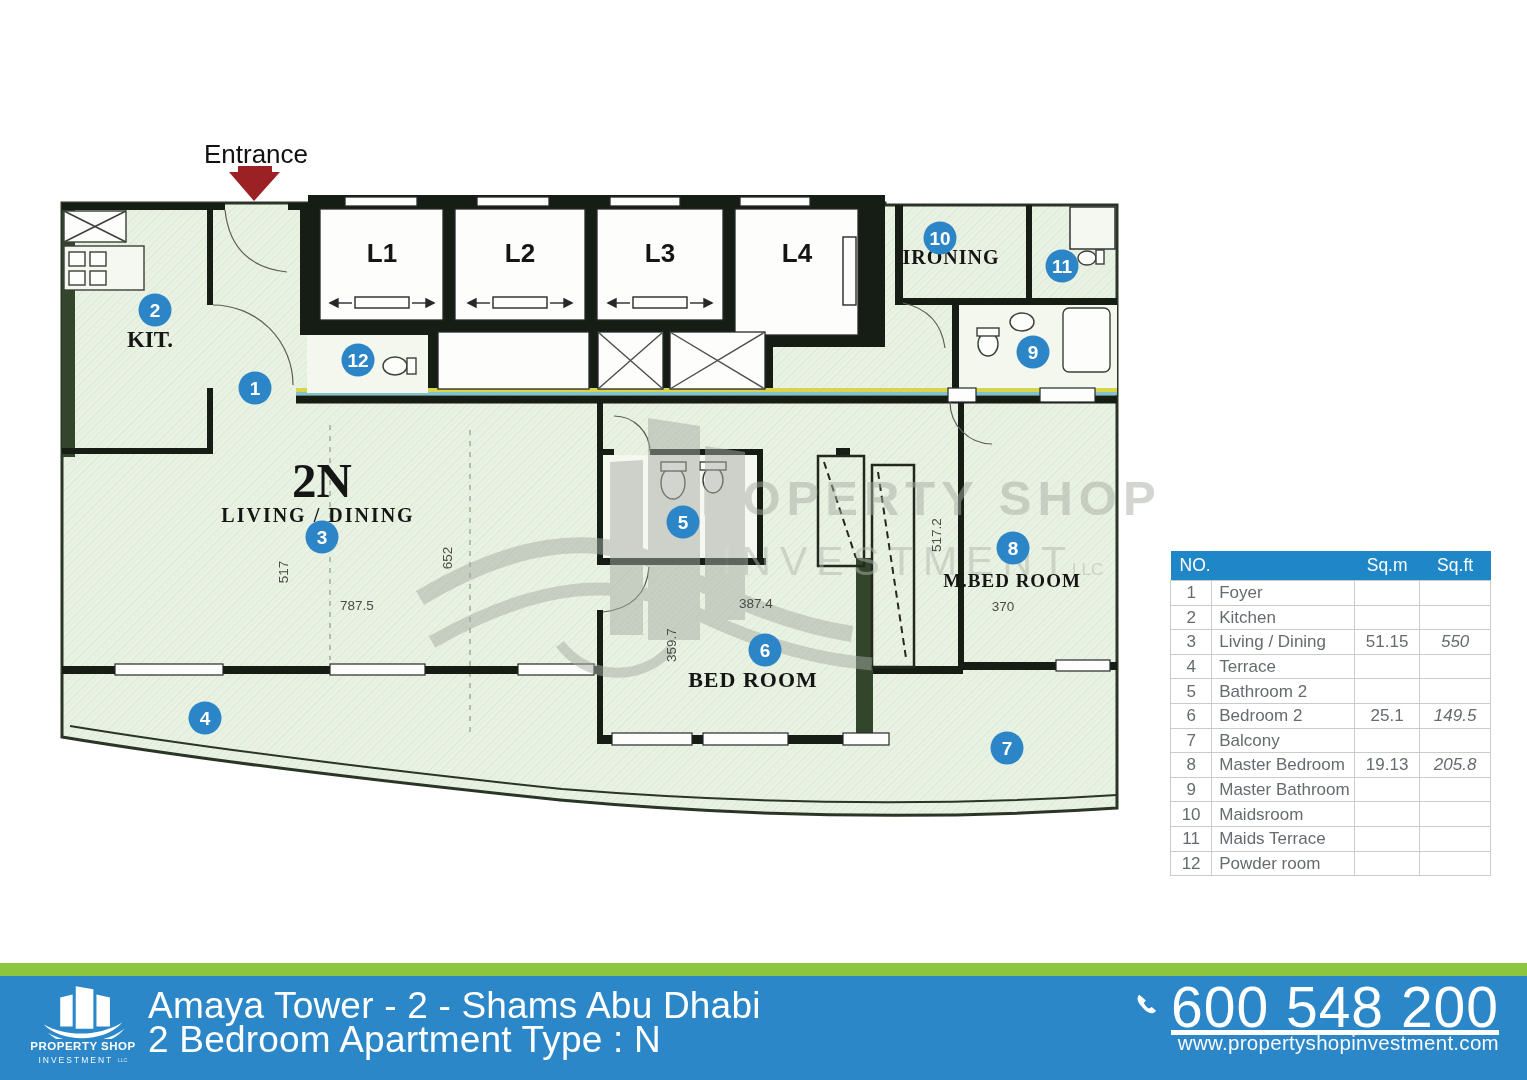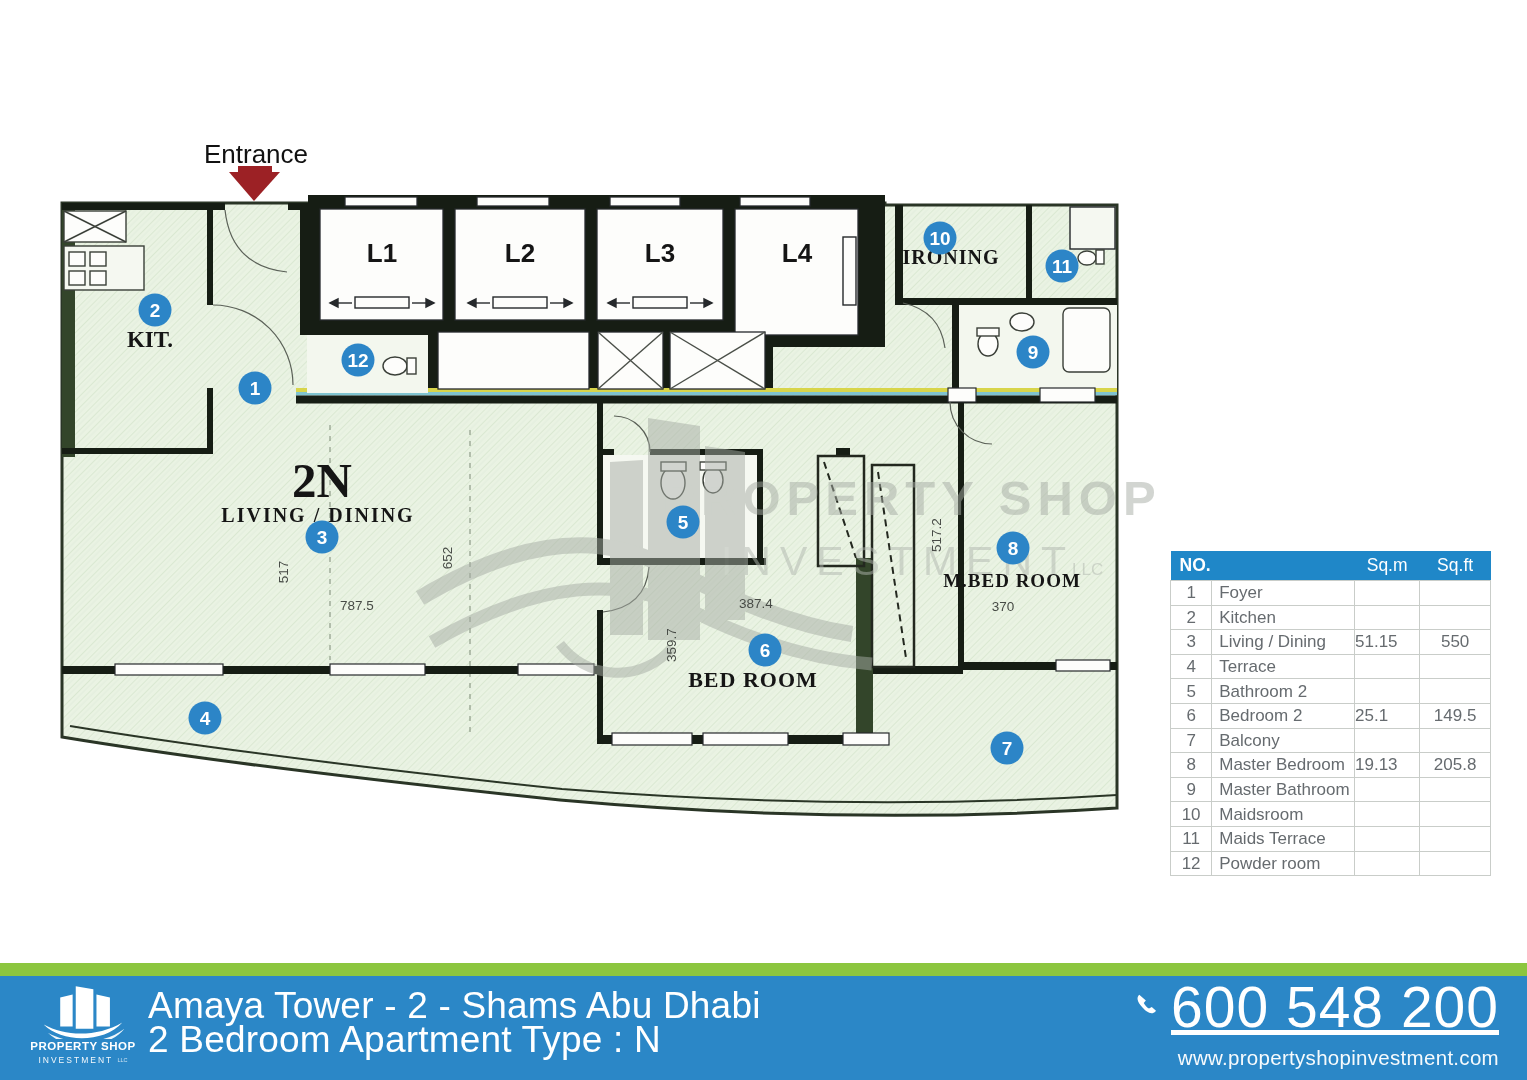--- a/index.html
+++ b/index.html
@@ -3,46 +3,46 @@
 <meta charset="utf-8">
 <style>
   html,body{margin:0;padding:0;background:#fff;}
   body{width:1527px;height:1080px;position:relative;overflow:hidden;
        font-family:"Liberation Sans",sans-serif;}
   #plan-layer{position:absolute;left:0;top:0;width:1527px;height:1080px;}
 
   
   .area-table{position:absolute;left:1170px;top:551px;width:321px;
     border-collapse:collapse;font-size:17px;color:#666b6f;background:#fff;}
-  .area-table th{background:#1f87c8;color:#fff;font-weight:bold;
+  .area-table th{background:#1f87c8;color:#fff;font-weight:normal;
     height:27px;font-size:17.5px;border:none;}
   .area-table th.h-no{text-align:left;padding-left:9px;}
   .area-table th.h-num{text-align:center;font-weight:normal;}
   .area-table td{border:1px solid #c9cdc9;height:23.6px;padding:0;
     background:#fff;line-height:1;}
   .area-table td.c-no{width:42px;text-align:center;}
   .area-table td.c-name{width:139px;text-align:left;padding-left:7px;}
-  .area-table td.c-sqm{width:66px;text-align:left;}
-  .area-table td.c-sqft{width:72px;text-align:center;}
+  .area-table td.c-sqm{width:66px;text-align:center;}
+  .area-table td.c-sqft{width:72px;text-align:center;font-style:italic;}
 
   
   .footer{position:absolute;left:0;top:963px;width:1527px;height:117px;}
   .footer-green{height:13px;background:#8cc63f;}
   .footer-blue{height:104px;background:#2b87c7;position:relative;color:#fff;}
   .psi-logo{position:absolute;left:20px;top:5px;width:126px;text-align:center;}
   .psi-logo svg{display:block;margin:0 auto;}
   .psi-line1{font-size:11.5px;font-weight:bold;letter-spacing:.5px;margin-top:1px;}
   .psi-line2{font-size:8.5px;letter-spacing:2px;margin-top:3px;opacity:.95;}
   .psi-llc{font-size:5.5px;letter-spacing:0;vertical-align:1px;opacity:.8;}
   .footer-title{position:absolute;left:148px;top:13px;line-height:34px;
     font-size:37px;letter-spacing:.2px;}
   .footer-contact{position:absolute;right:28px;top:8px;text-align:right;}
   .phone-row{display:flex;align-items:center;justify-content:flex-end;gap:10px;}
   .phone-number{font-size:57px;letter-spacing:1px;line-height:46px;text-decoration:underline;}
-  .website{font-size:20.5px;margin-top:16px;opacity:.96;letter-spacing:.3px;}
+  .website{font-size:20.5px;margin-top:1px;opacity:.96;letter-spacing:.3px;}
 </style>
 </head>
 <body>
 
 <svg id="plan-layer" viewBox="0 0 1527 1080">
   <defs>
     <pattern id="hatch" width="8" height="8" patternUnits="userSpaceOnUse" patternTransform="rotate(45)">
       <rect width="8" height="8" fill="#eaf3e3"></rect>
       <line x1="0" y1="0" x2="0" y2="8" stroke="#cde0c5" stroke-width="1.1"></line>
       <line x1="4" y1="0" x2="4" y2="8" stroke="#dfeada" stroke-width="0.8"></line>

